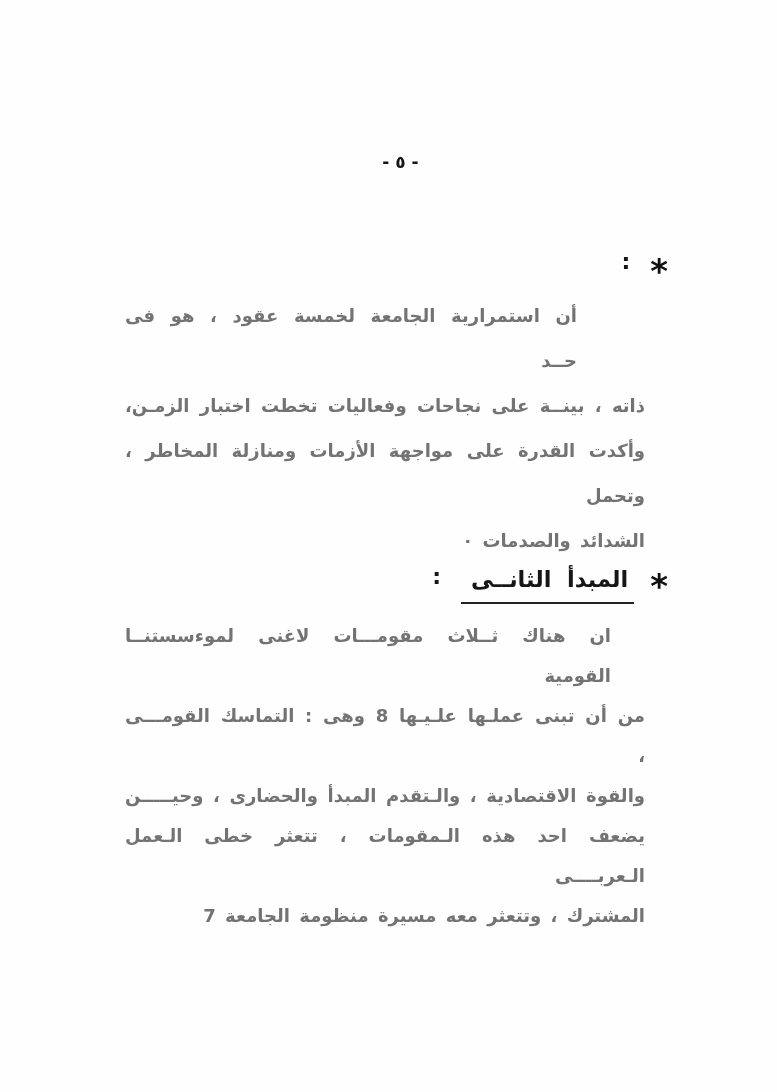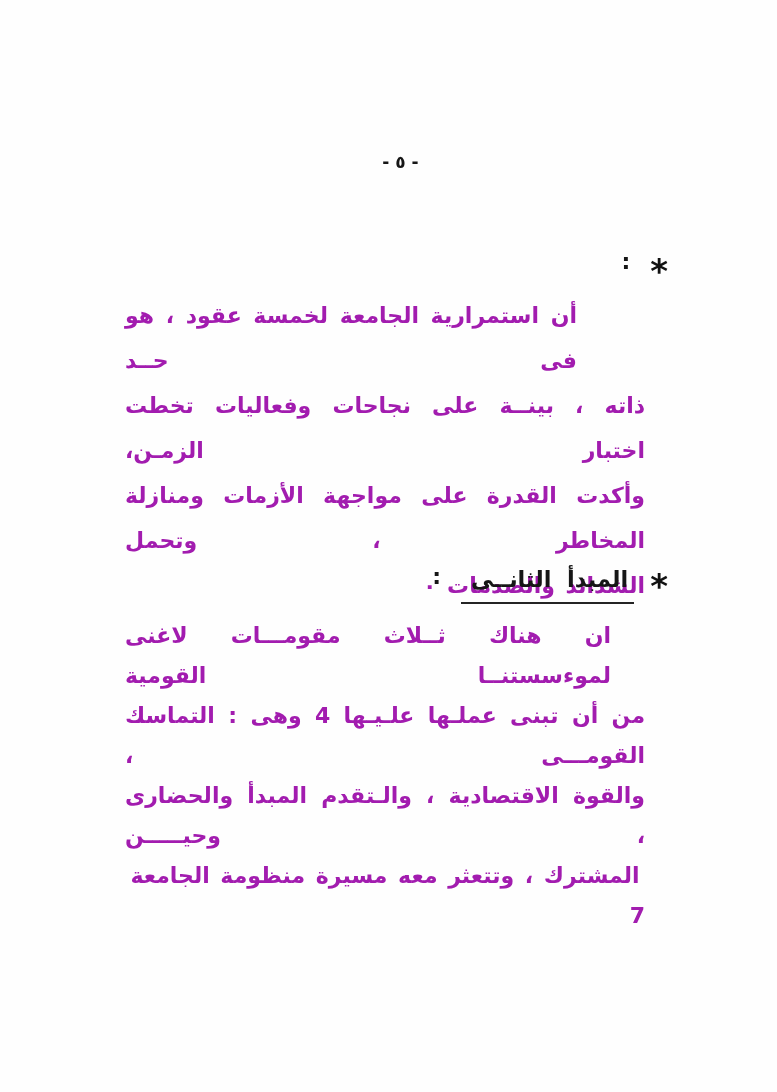--- a/index.html
+++ b/index.html
@@ -56,23 +56,23 @@
   .colon {
     font-size: 22px;
     transform: translateY(-2px);
     margin-right: 4px;
   }
   .para {
     position: absolute;
     right: 132px;
     left: 125px;
     direction: rtl;
-    font-size: 22px;
+    font-size: 18px;
     font-weight: 700;
-    color: #a21caf;
+    color: #737373;
     word-spacing: 3px;
   }
   .para.p1 { top: 293px; line-height: 45px; }
   .para.p2 { top: 616px; line-height: 40px; }
   .pline {
     text-align: justify;
     text-align-last: justify;
   }
   .pline.indent-lg { margin-right: 68px; }
   .pline.indent-sm { margin-right: 34px; }
@@ -101,18 +101,19 @@
   </div>
 
   <div class="heading-row h2">
     <span class="marker">*</span>
     <span class="heading-text">المبدأ &nbsp;الثانــى</span>
     <span class="colon">:</span>
   </div>
 
   <div class="para p2">
     <div class="pline indent-sm">ان هناك ثــلاث مقومـــات لاغنى لموءسستنــا القومية</div>
-    <div class="pline">من أن تبنى عملـها علـيـها 4 وهى : التماسك القومـــى ،</div>
+    <div class="pline">من أن تبنى عملـها علـيـها 8 وهى : التماسك القومـــى ،</div>
     <div class="pline">والقوة الاقتصادية ، والـتقدم المبدأ والحضارى ، وحيـــــن</div>
+    <div class="pline">يضعف احد هذه الـمقومات ، تتعثر خطى الـعمل الـعربــــى</div>
     <div class="pline last">المشترك ، وتتعثر معه مسيرة منظومة الجامعة 7</div>
   </div>
 
 </div>
 
 </body></html>

